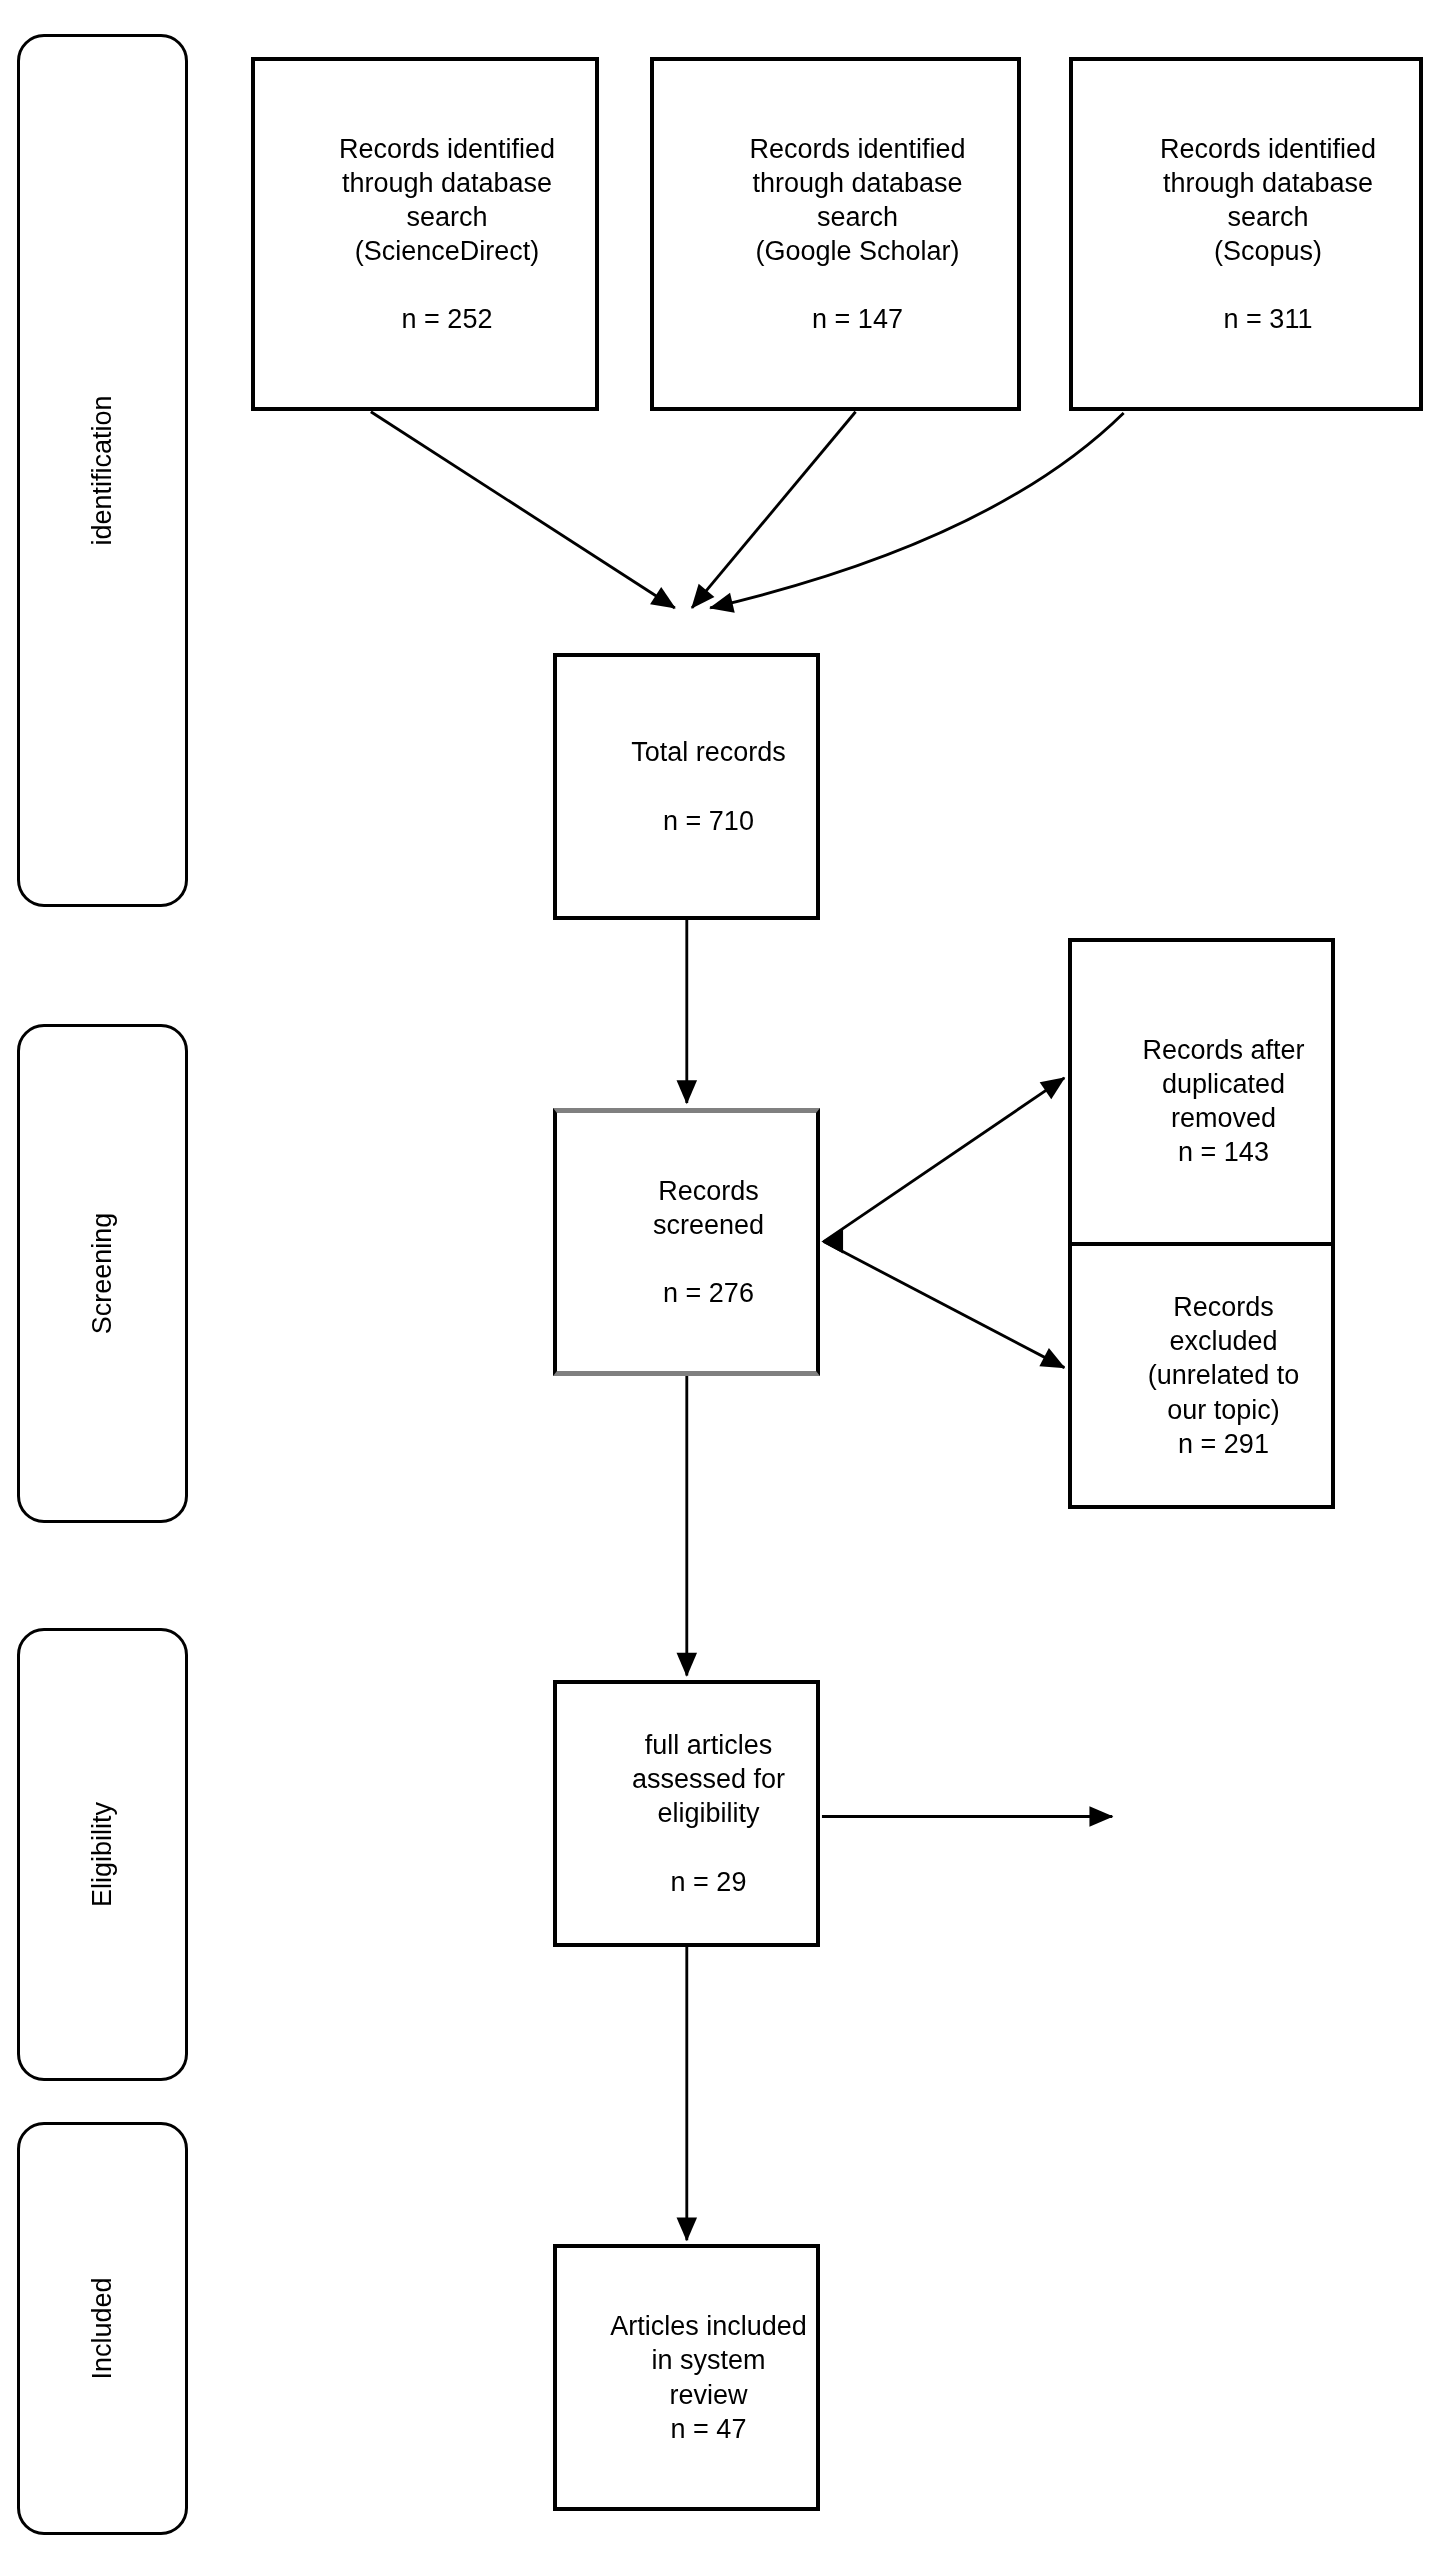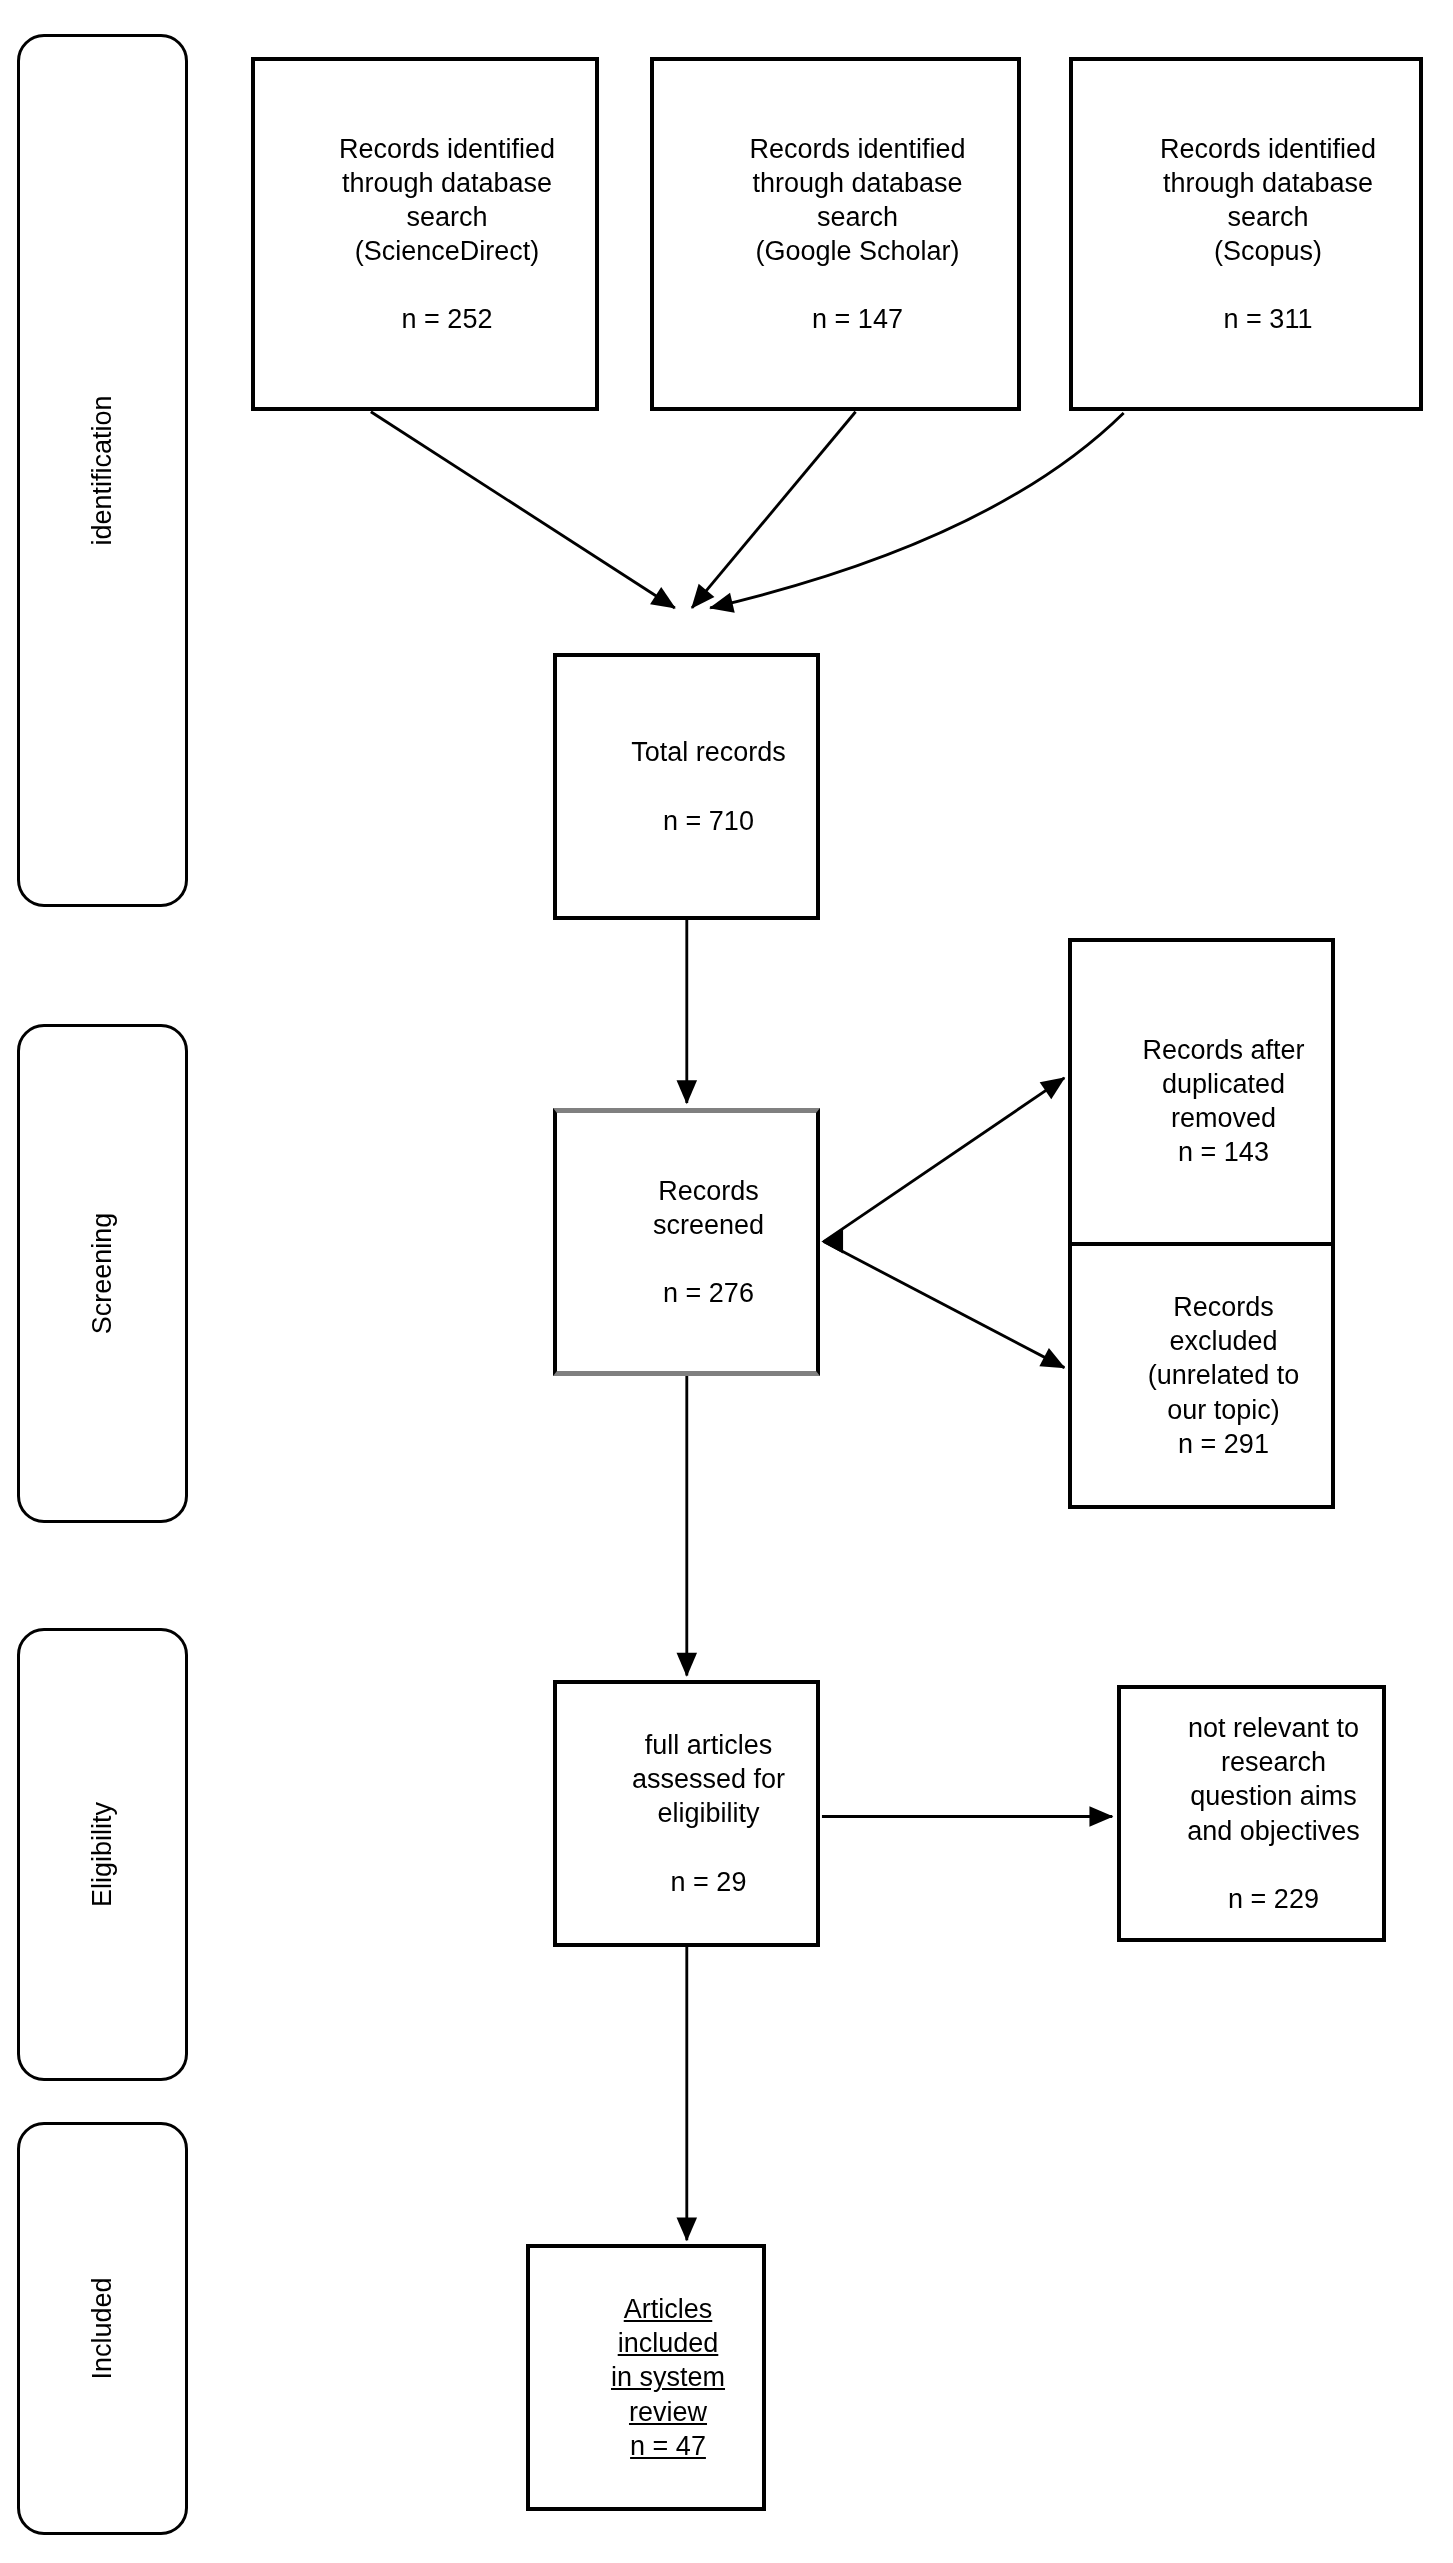--- a/index.html
+++ b/index.html
@@ -67,21 +67,21 @@
   #node-total           { left: 553px;  top: 613px; width: 267px; height: 267px; margin-top: 40px; }
   #node-screened        { left: 553px;  top: 1108px; width: 267px; height: 268px;
                           border-top: 5.7px solid #808080;
                           border-bottom: 5.7px solid #808080; }
   #node-dup             { left: 1068px; top: 938px; width: 267px; height: 326px; }
   #node-excluded        { left: 1068px; top: 1242px; width: 267px; height: 267px; }
 
   #node-full            { left: 553px;  top: 1680px; width: 267px; height: 267px; }
   #node-notrelevant     { left: 1117px; top: 1685px; width: 269px; height: 257px; }
 
-  #node-included-articles { left: 526px; top: 2244px; width: 240px; height: 267px; text-decoration: underline; }
+  #node-included-articles { left: 553px; top: 2244px; width: 267px; height: 267px; }
 </style>
 </head>
 <body>
 
 <div class="canvas">
 
   <svg id="arrows" width="1454" height="2563" viewBox="0 0 2549 4494" fill="none" stroke="#000000" stroke-width="5">
     <defs>
       <marker id="ah" markerUnits="userSpaceOnUse" markerWidth="46" markerHeight="40" refX="42" refY="20" orient="auto">
         <path d="M2,2 L44,20 L2,38 Z" fill="#000000" stroke="none"></path>
@@ -168,28 +168,20 @@
 n = 291</div>
   </div>
 
   <div class="node" id="node-full">
     <div class="node-text">full articles
 assessed for
 eligibility
 
 n = 29</div>
   </div>
-  <div class="node" id="node-notrelevant">
-    <div class="node-text">not relevant to
-research
-question aims
-and objectives
-
-n = 229</div>
-  </div>
 
   <div class="node" id="node-included-articles">
     <div class="node-text">Articles included
 in system
 review
 n = 47</div>
   </div>
 
 </div>
 

